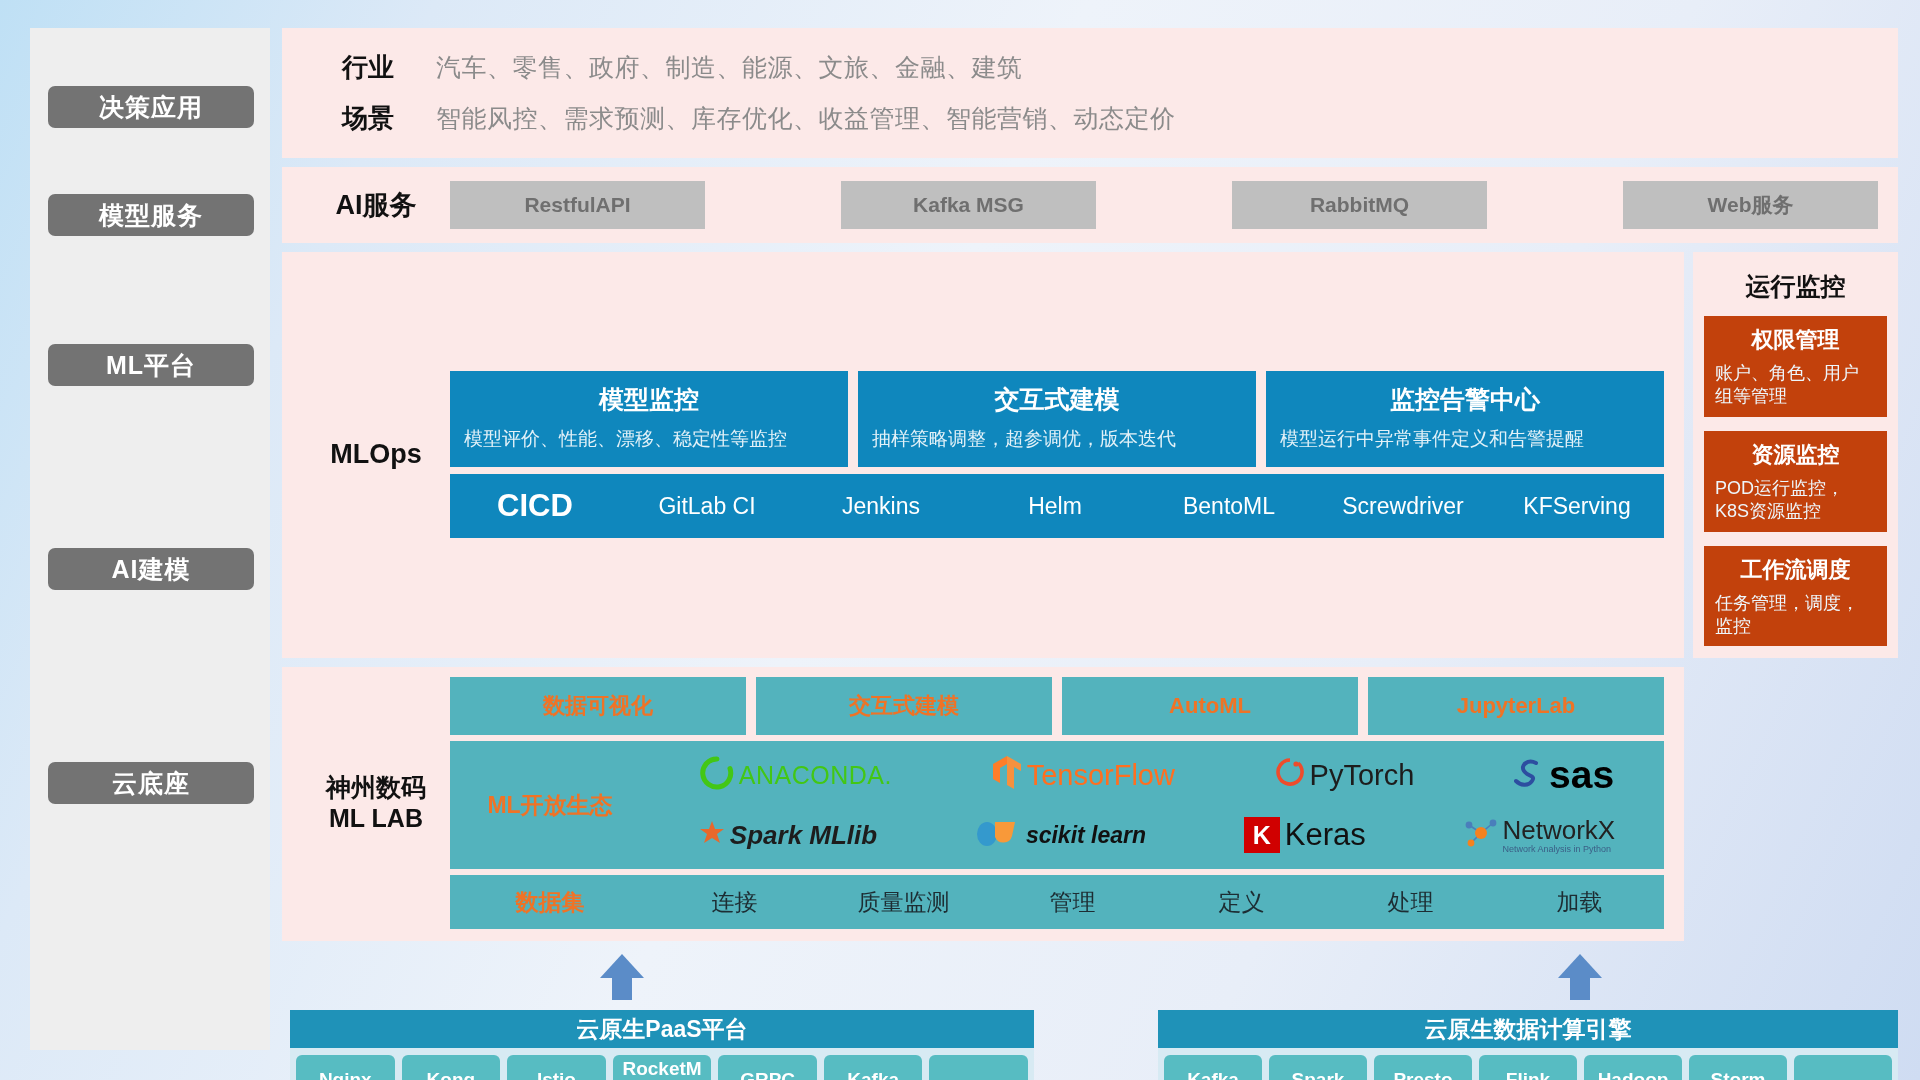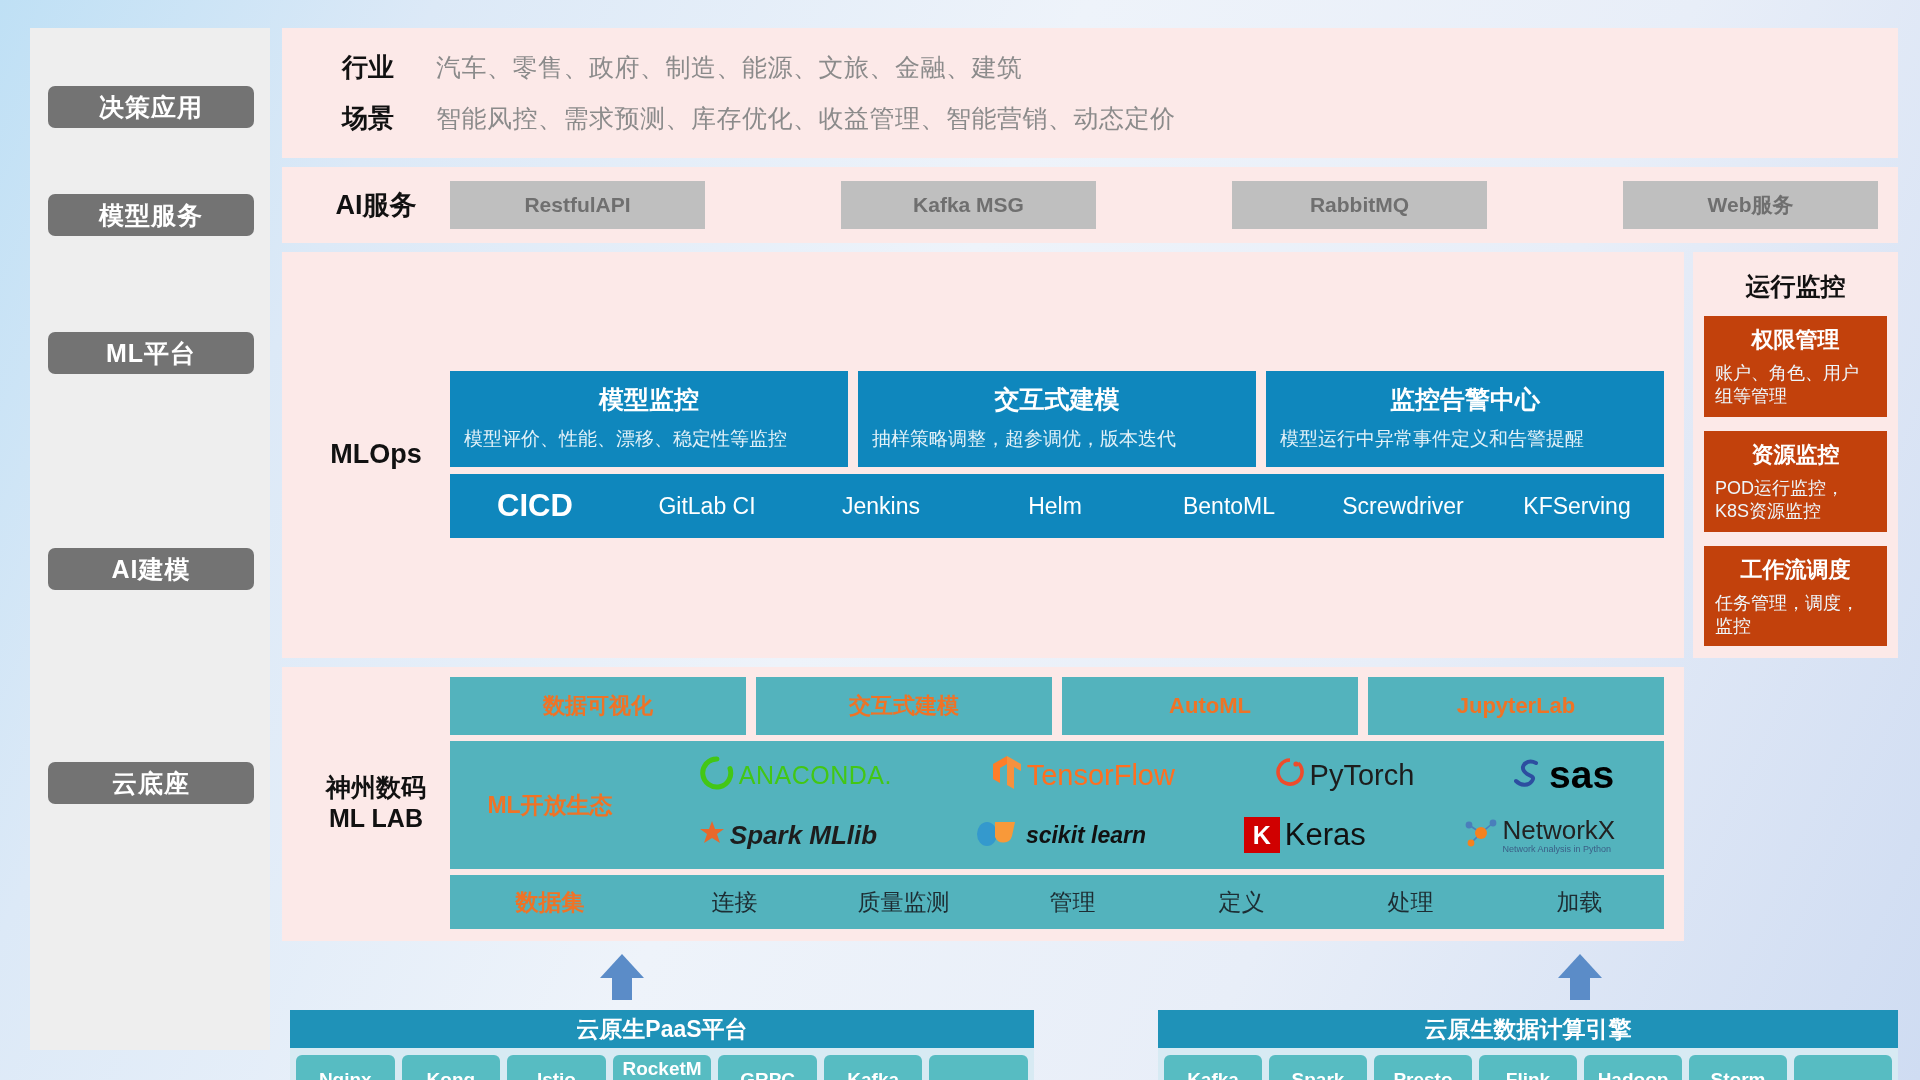--- a/index.html
+++ b/index.html
@@ -316,21 +316,21 @@
   }
 </style>
 </head>
 <body>
 
 <div id="stage">
 
   <div class="rail">
     <div class="rail-chip" style="top:58px">决策应用</div>
     <div class="rail-chip" style="top:166px">模型服务</div>
-    <div class="rail-chip" style="top:304px">ML平台</div>
+    <div class="rail-chip" style="top:316px">ML平台</div>
     <div class="rail-chip" style="top:520px">AI建模</div>
     <div class="rail-chip" style="top:734px">云底座</div>
   </div>
 
   <div class="main">
 
     <div class="pinkband band-top">
       <div class="kv">
         <div class="kv-key">行业</div>
         <div class="kv-val">汽车、零售、政府、制造、能源、文旅、金融、建筑</div>

